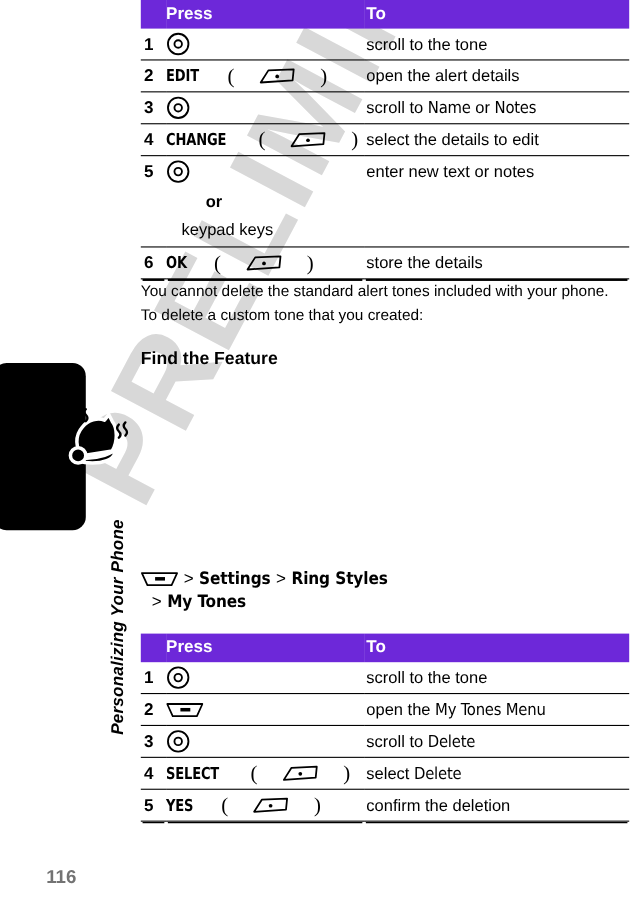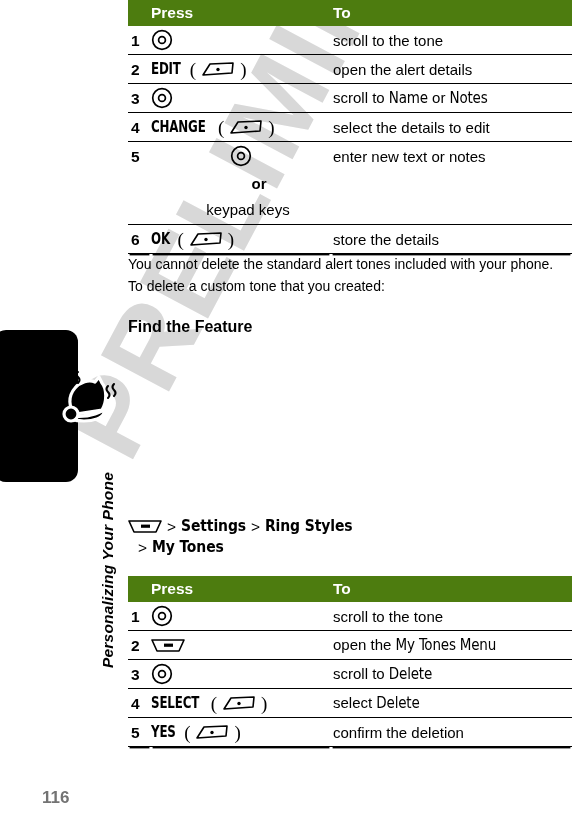--- a/index.html
+++ b/index.html
@@ -102,21 +102,21 @@
     z-index: 20;
   }
 
   
   .steps-table {
     width: 439px;
     border-collapse: collapse;
     table-layout: fixed;
   }
   .steps-table .hdr th {
-    background: #4d7c0f;
+    background: #6d28d9;
     color: #ffffff;
     font-family: "Liberation Sans", sans-serif;
     font-weight: bold;
     font-size: 15.5px;
     text-align: left;
     padding: 4px 0 4px 0;
     height: 18px;
     line-height: 18px;
   }
   .steps-table .hdr th.c-num { width: 20px; padding-left: 3px; }
@@ -142,23 +142,22 @@
     font-size: 15.5px;
     padding-left: 3px;
     vertical-align: middle;
   }
   td.c-press { width: 180px; }
   td.c-to { width: 239px; padding-left: 2px; }
 
   .press-cell {
     display: flex;
     align-items: center;
-    gap: 5px;
+    gap: 22px;
     min-height: 22px;
-    text-align: center;
   }
   .press-cell.stacked {
     display: block;
     min-height: 22px;
   }
   .softkey-label {
     font-family: "DejaVu Sans Condensed", "Liberation Sans Narrow", "Liberation Sans", sans-serif;
     font-weight: bold;
     font-size: 15px;
     letter-spacing: -0.2px;

